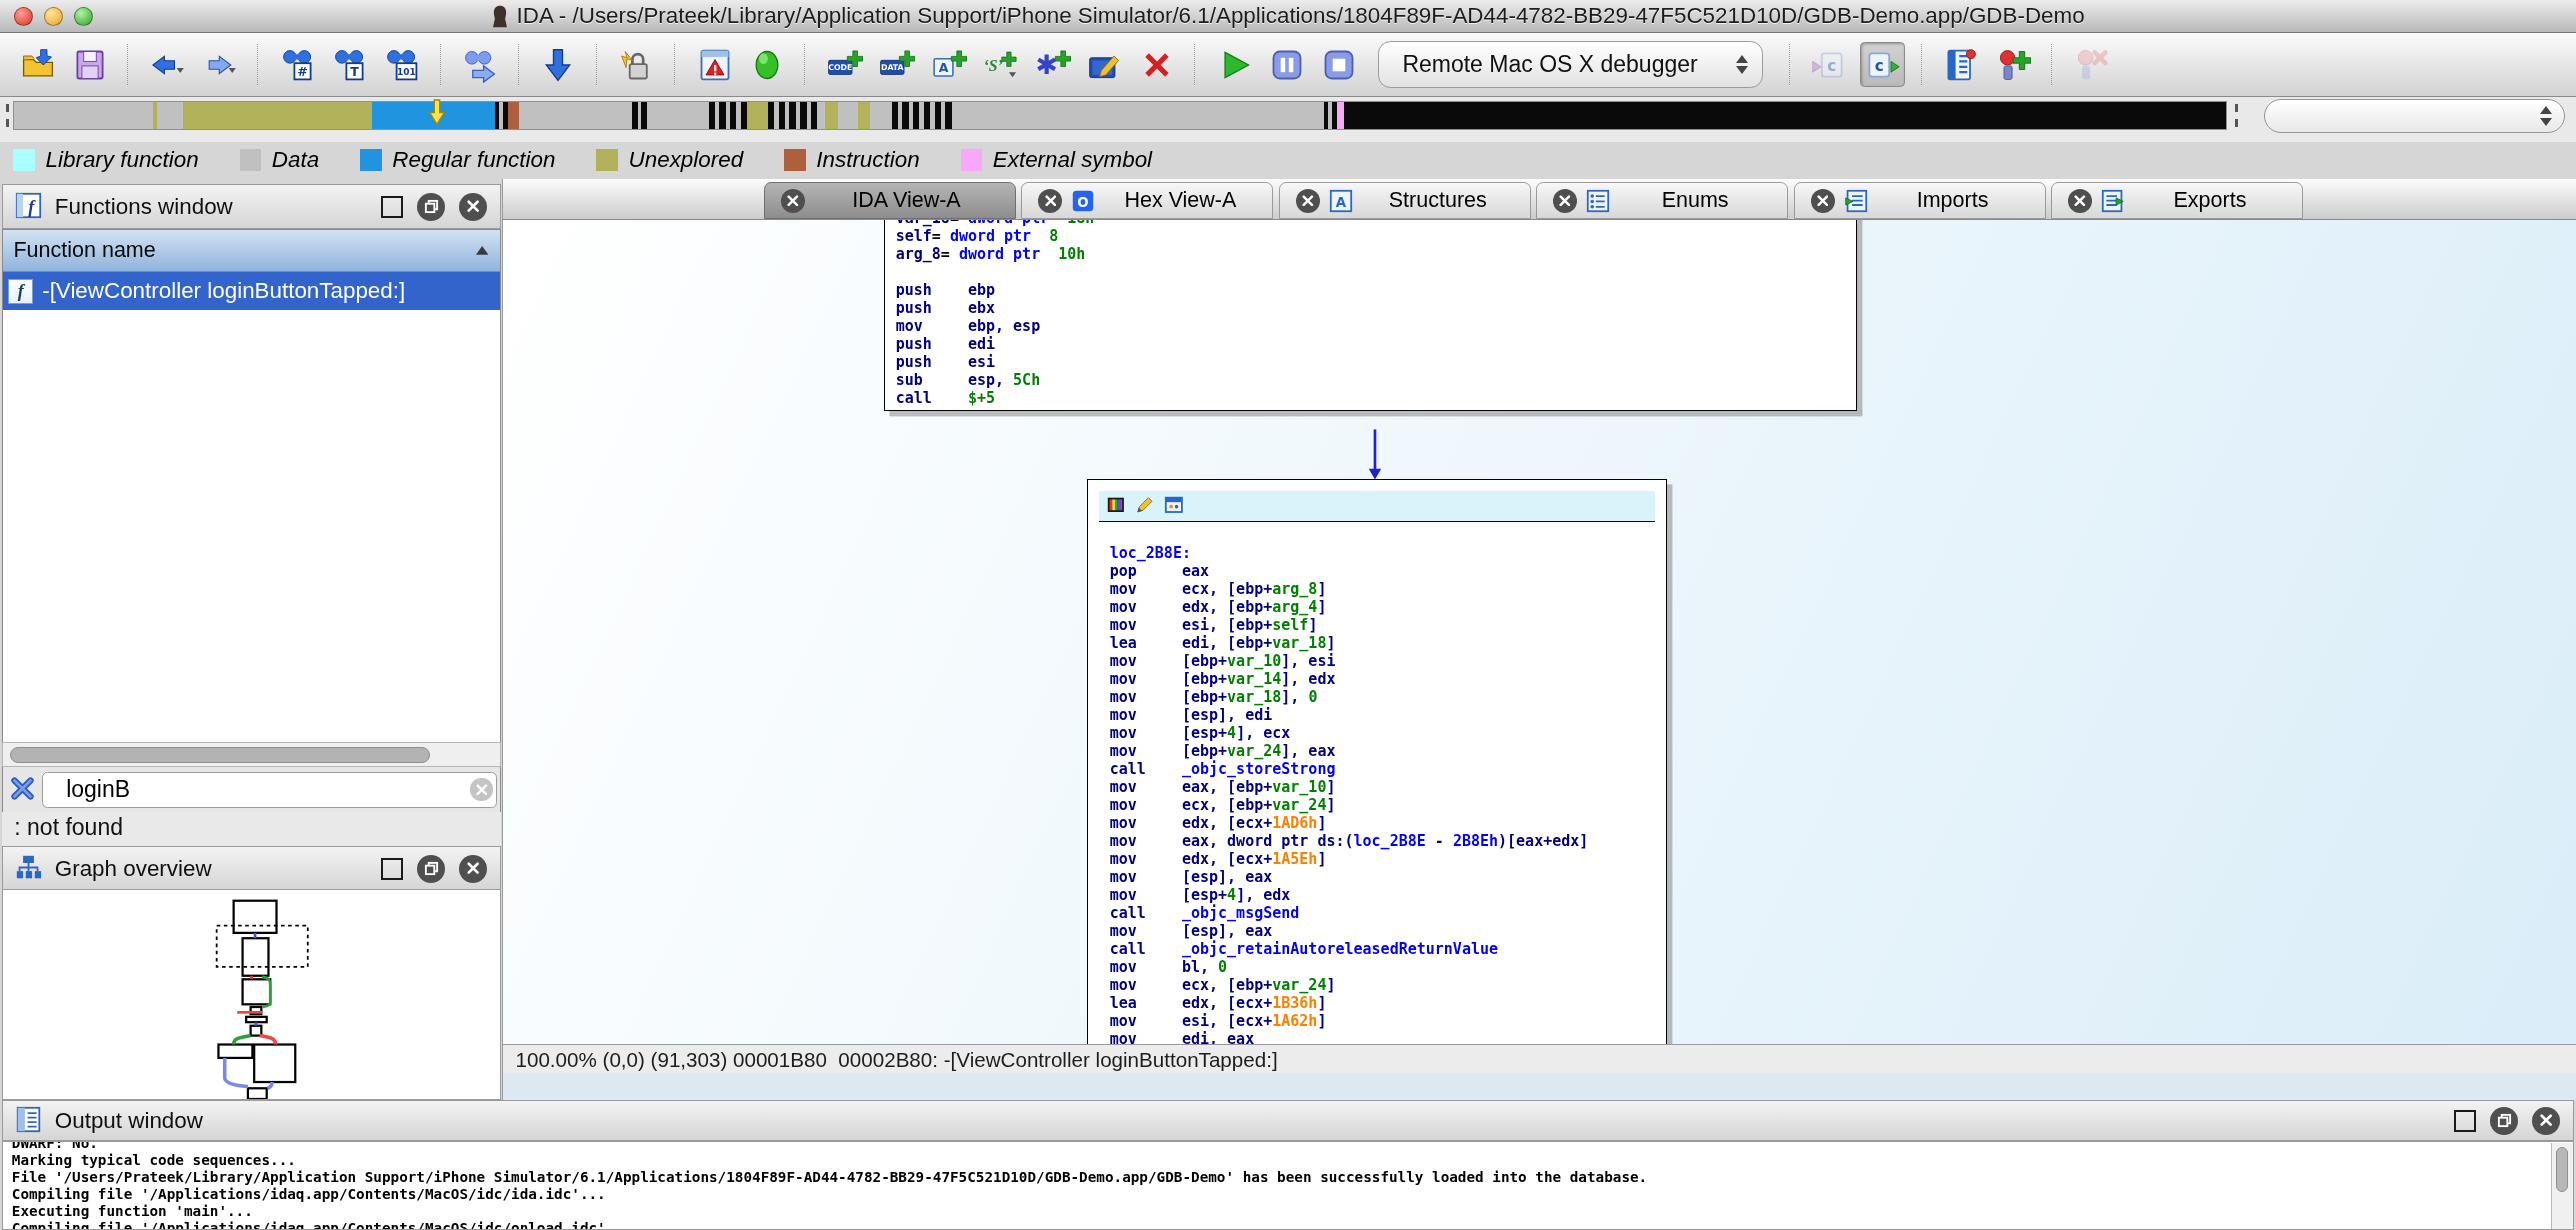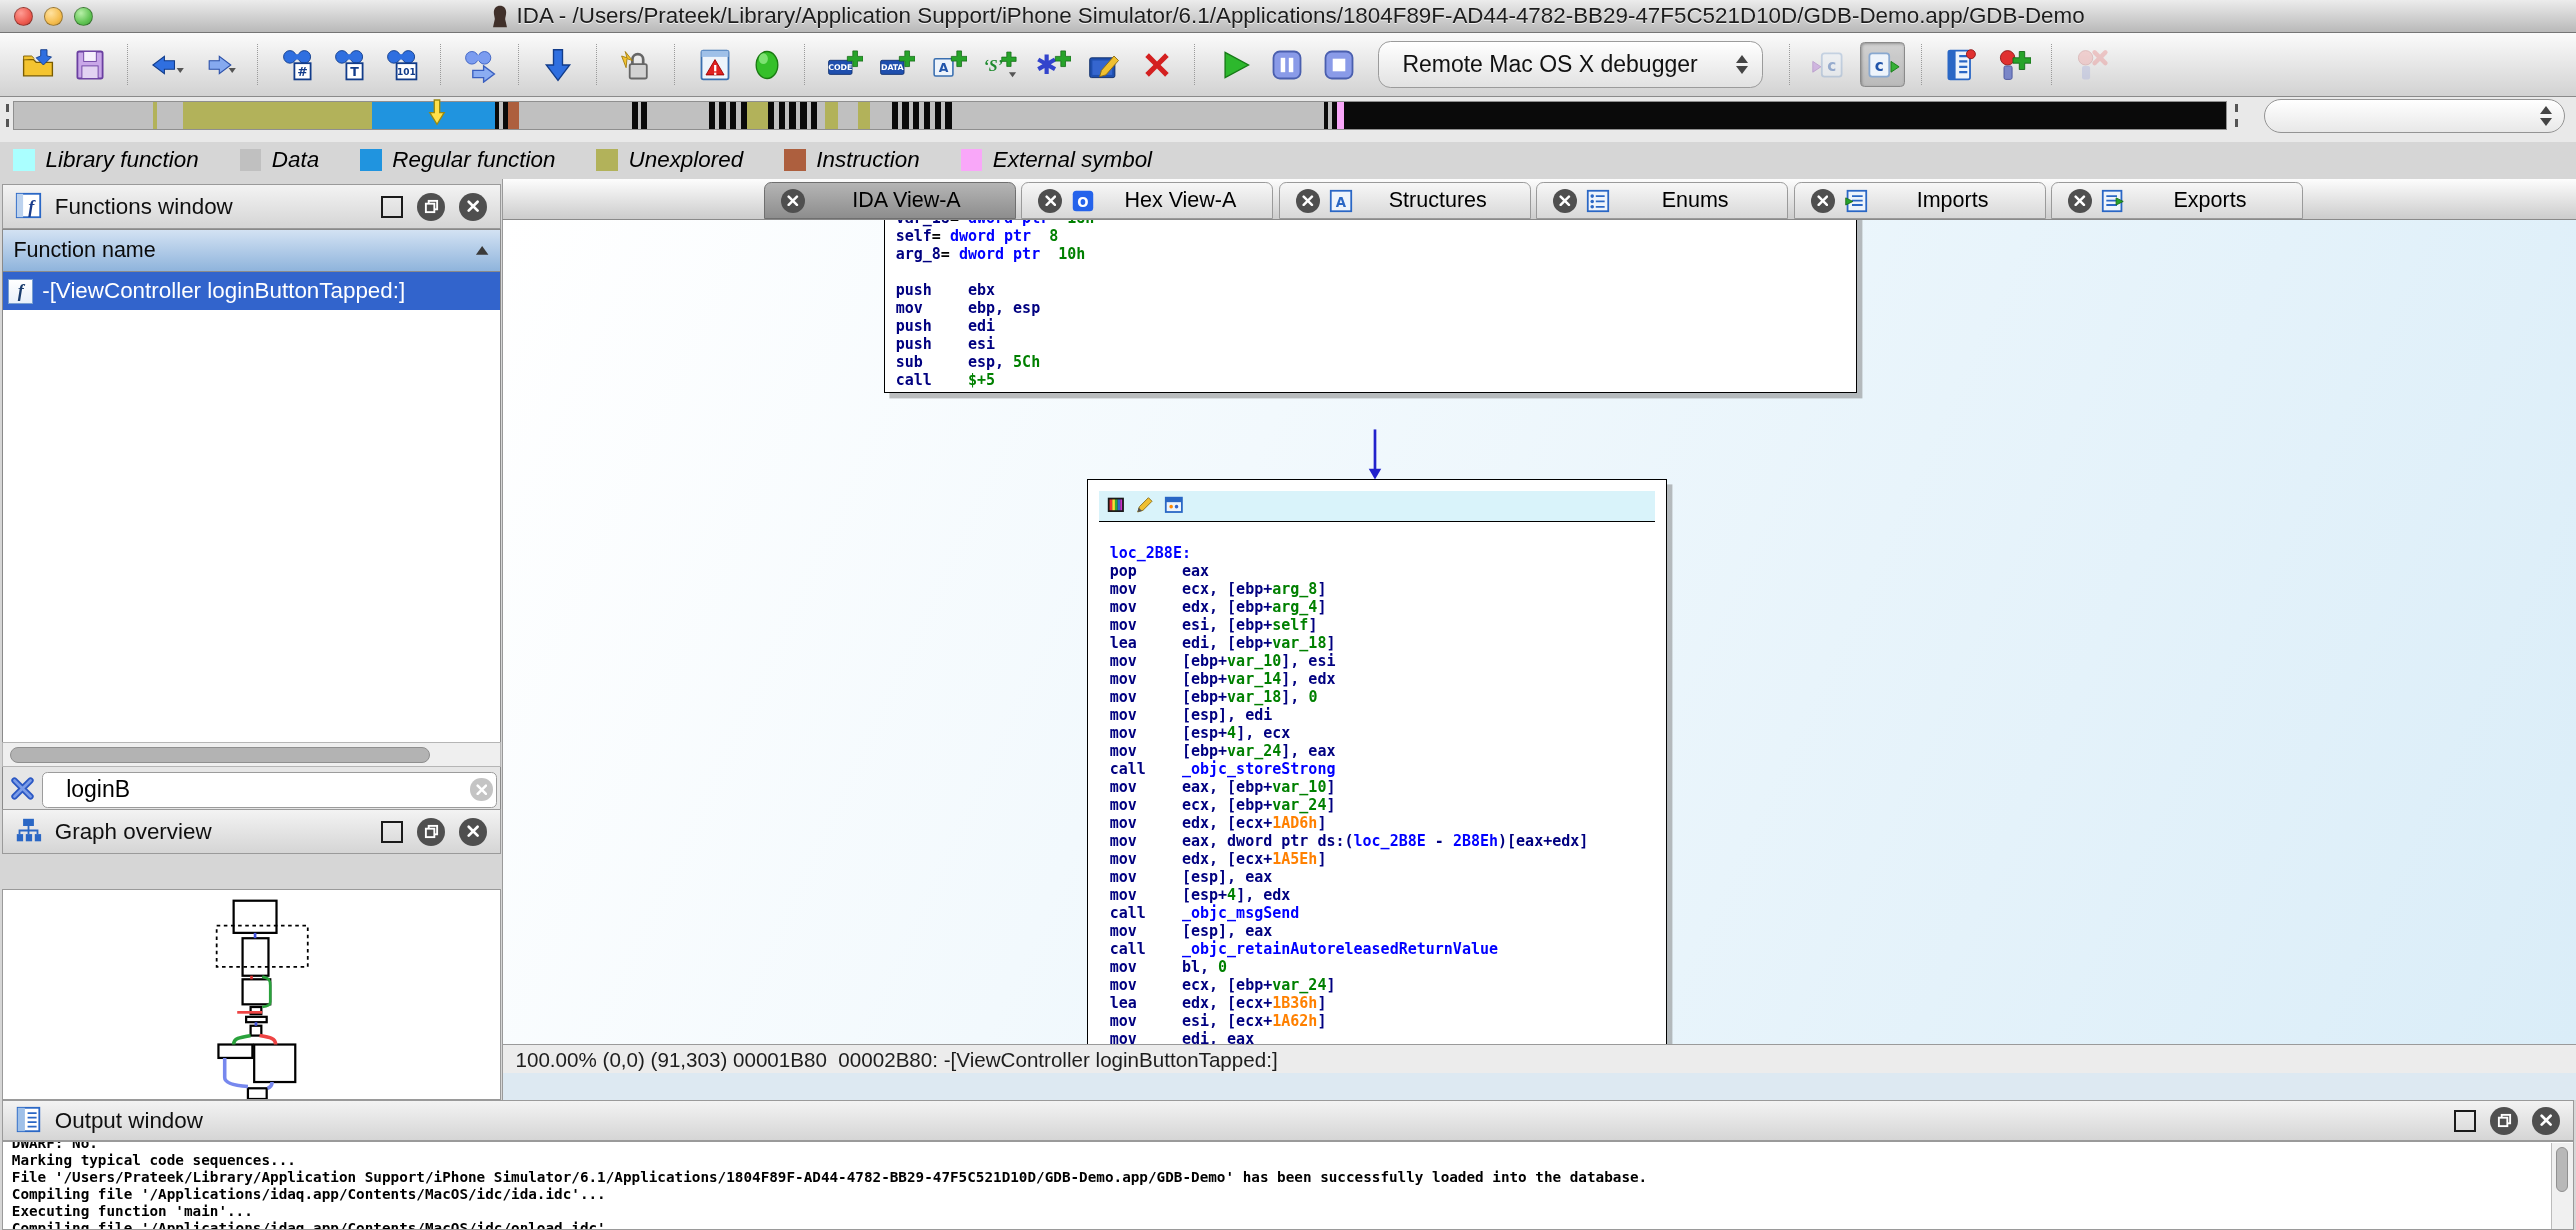--- a/index.html
+++ b/index.html
@@ -90,21 +90,21 @@
   #fnfilter{left:1.8px;top:767px;width:499px;height:45px;background:#e6e6e6;
     border-left:0.9px solid #8a8a8a;border-right:0.9px solid #8a8a8a;box-sizing:border-box;
     display:flex;align-items:center;gap:7.2px;padding:0 7.2px;}
   #fnfilter input{flex:1;height:34px;border:0.9px solid #9c9c9c;border-radius:5.4px;
     font-size:23px;font-family:"Liberation Sans",sans-serif;padding:0 36px 0 23px;color:#000;}
   .clearbtn{width:22.4px;height:22.4px;border-radius:50%;background:#c4c4c4;margin-left:-34px;
     display:flex;align-items:center;justify-content:center;flex:none;z-index:2;}
   #fnstatus{left:1.8px;top:812px;width:499px;height:34px;font-size:23px;color:#111;
     padding:1.8px 0 0 12.5px;box-sizing:border-box;background:#e9e9e9;}
   
-  #gohdr{left:1.8px;top:809px;width:499px;height:45px;}
+  #gohdr{left:1.8px;top:846px;width:499px;height:45px;}
   #gobody{left:1.8px;top:889px;width:499px;height:211px;background:#fff;
     border:0.9px solid #9a9a9a;box-sizing:border-box;}
   
   #graphpane{left:502px;top:220px;width:2074px;height:824px;overflow:hidden;
     border-left:0.9px solid #9a9a9a;box-sizing:border-box;
     background:linear-gradient(115deg,#ffffff 0%,#f2f9fd 35%,#daedf8 100%);}
   .gblock{position:absolute;background:#fff;border:1.8px solid #000;box-sizing:border-box;
     box-shadow:5.4px 5.4px 0 rgba(125,125,125,.5);}
   #block1{left:381px;top:-16px;width:973px;padding:3.6px 10.7px;}
   #block2{left:584px;top:259px;width:580px;height:626px;padding:11px;}
@@ -638,20 +638,21 @@
     <rect x="239" y="40" width="102" height="46" fill="none" stroke="#000" stroke-width="2" stroke-dasharray="4,4"></rect>
   </svg>
 </div>
 
 <div id="graphpane" class="abs">
   <div id="block1" class="gblock">
       <div class="asmline"><span class="c-m">var_18</span><span class="c-k">= </span><span class="c-b">dword ptr</span><span class="c-k"> </span><span class="c-g">-18h</span></div>
       <div class="asmline"><span class="c-m">self</span><span class="c-k">= </span><span class="c-b">dword ptr</span><span class="c-k">  </span><span class="c-g">8</span></div>
       <div class="asmline"><span class="c-m">arg_8</span><span class="c-k">= </span><span class="c-b">dword ptr</span><span class="c-k">  </span><span class="c-g">10h</span></div>
       <div class="asmline">&nbsp;</div>
+      <div class="asmline"><span class="c-m">push    ebp</span></div>
       <div class="asmline"><span class="c-m">push    ebx</span></div>
       <div class="asmline"><span class="c-m">mov     ebp, esp</span></div>
       <div class="asmline"><span class="c-m">push    edi</span></div>
       <div class="asmline"><span class="c-m">push    esi</span></div>
       <div class="asmline"><span class="c-m">sub     esp, </span><span class="c-g">5Ch</span></div>
       <div class="asmline"><span class="c-m">call    </span><span class="c-g">$+5</span></div>
     </div>
   <svg id="edges" class="abs" width="2074" height="824" viewBox="0 0 2319 921">
     <line x1="975" y1="234" x2="975" y2="280" stroke="#2222cc" stroke-width="3"></line>
     <path d="M975 290l-7-12h14z" fill="#2222cc"></path>

